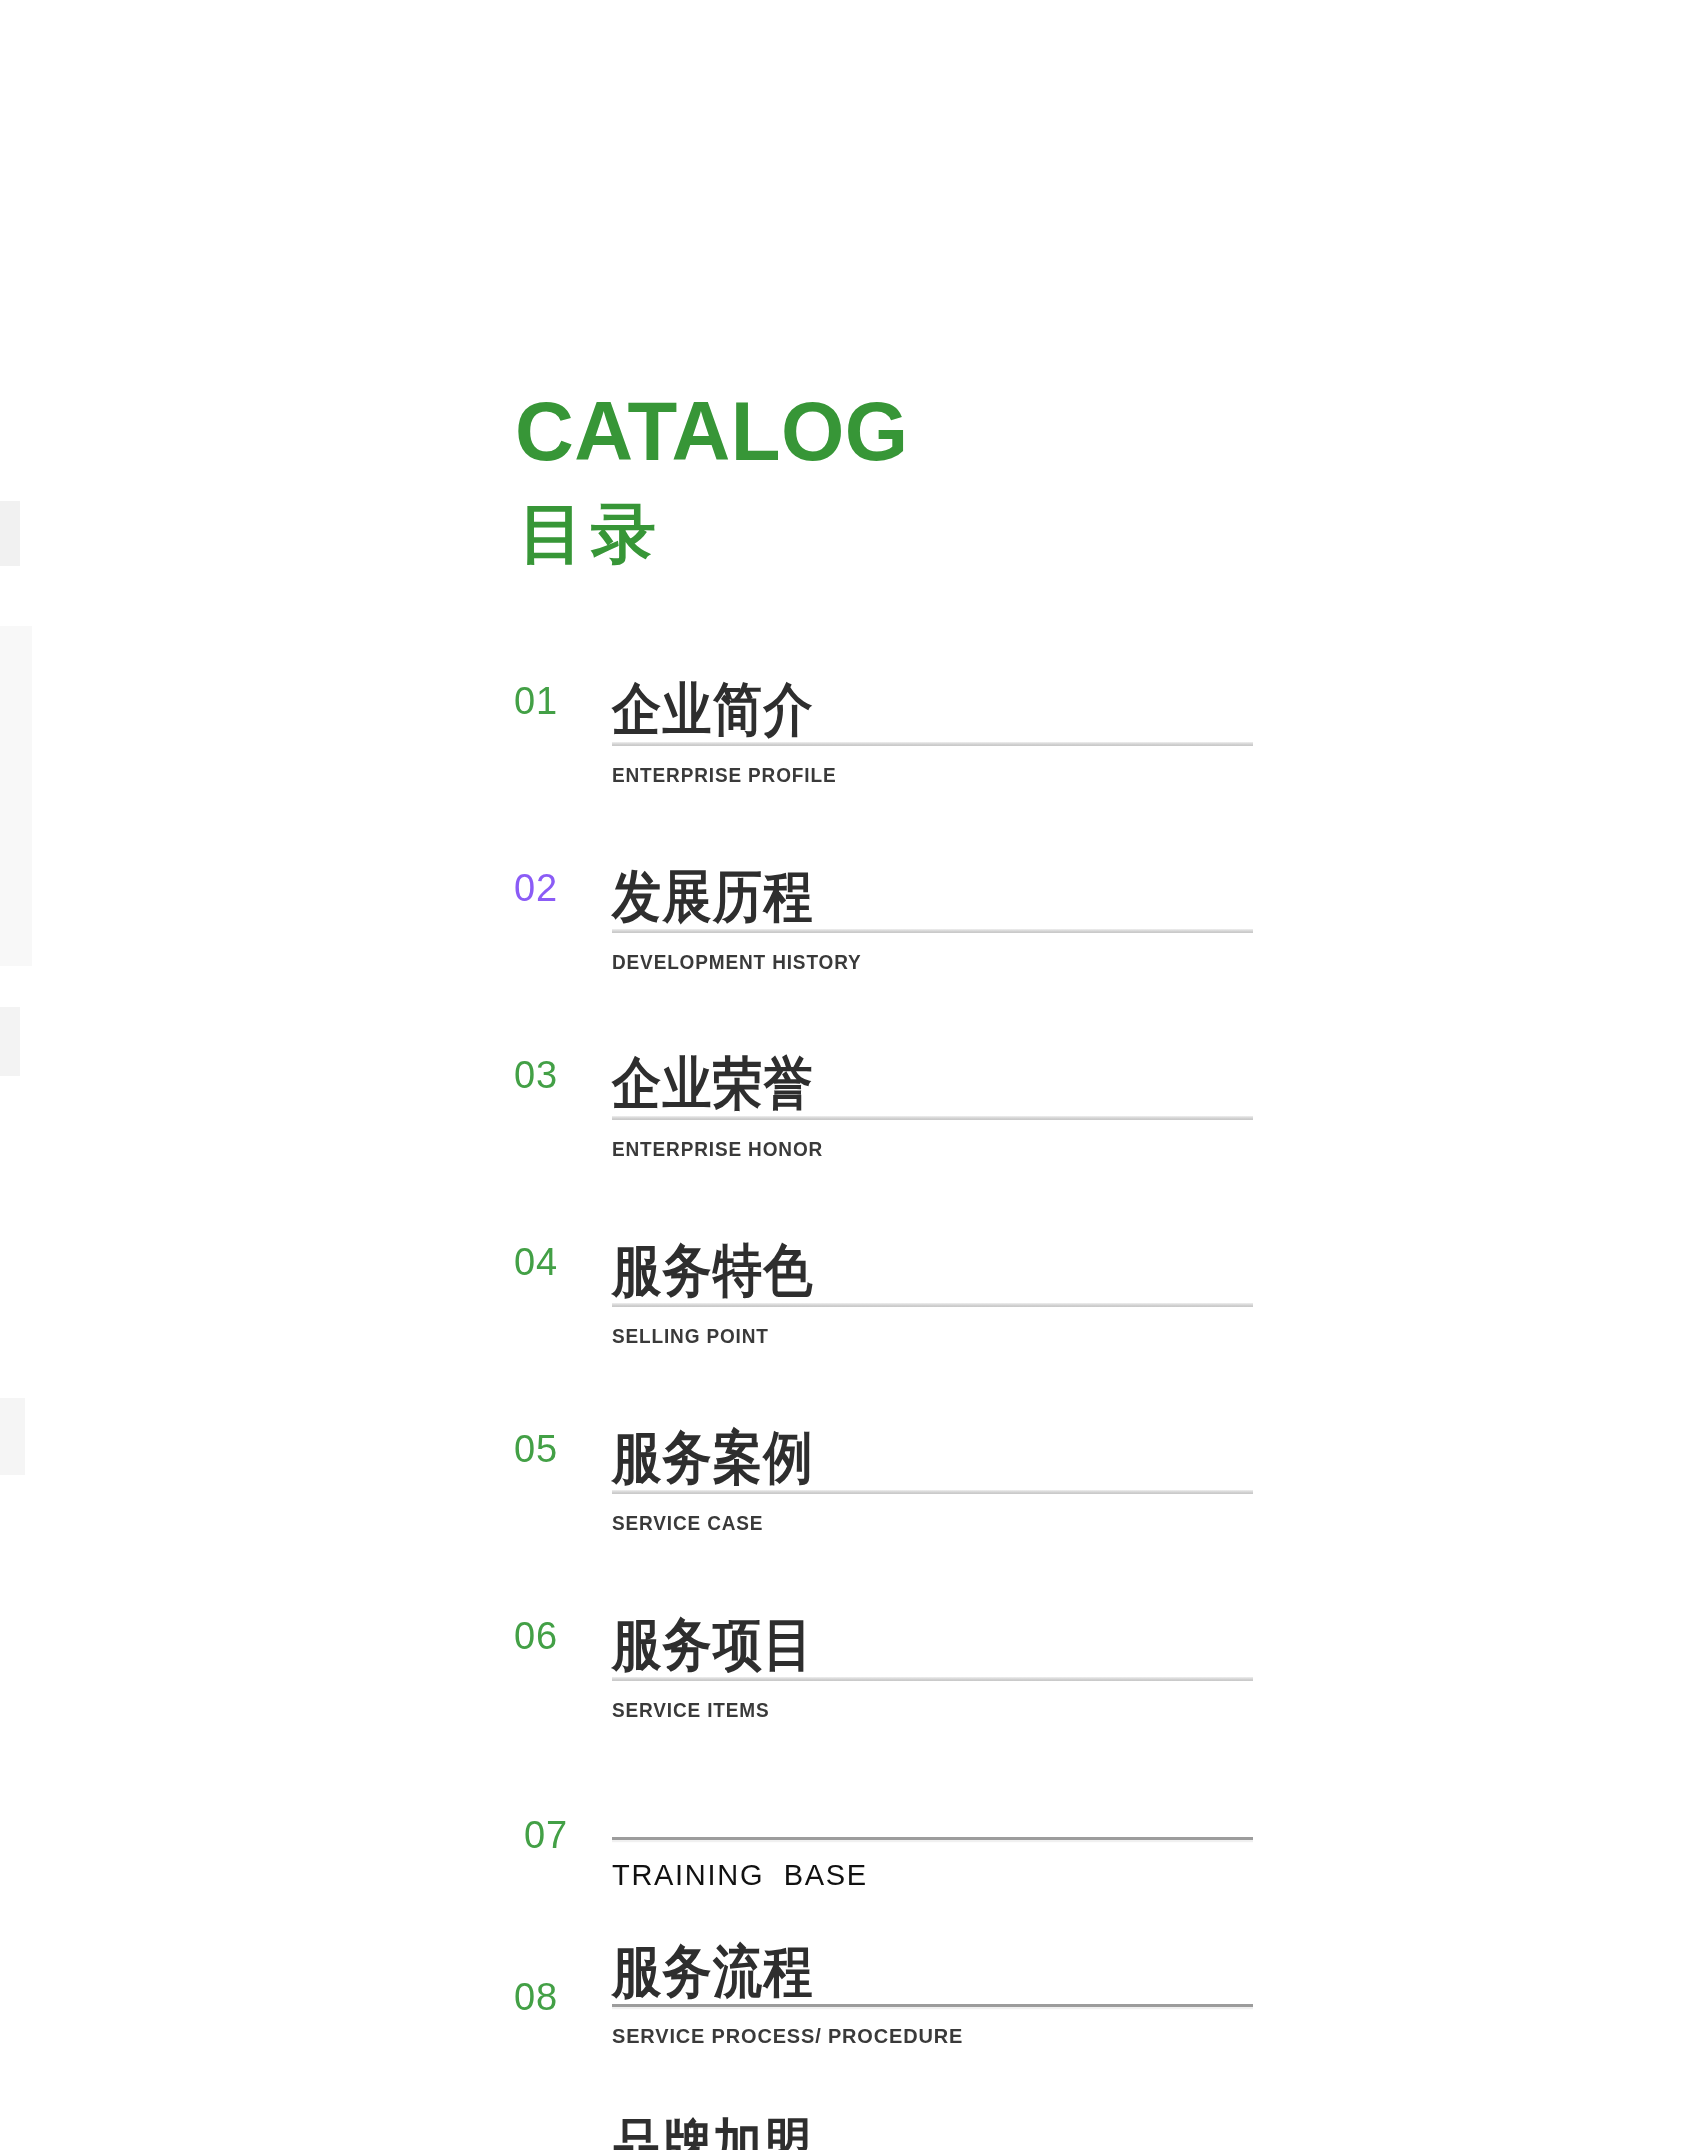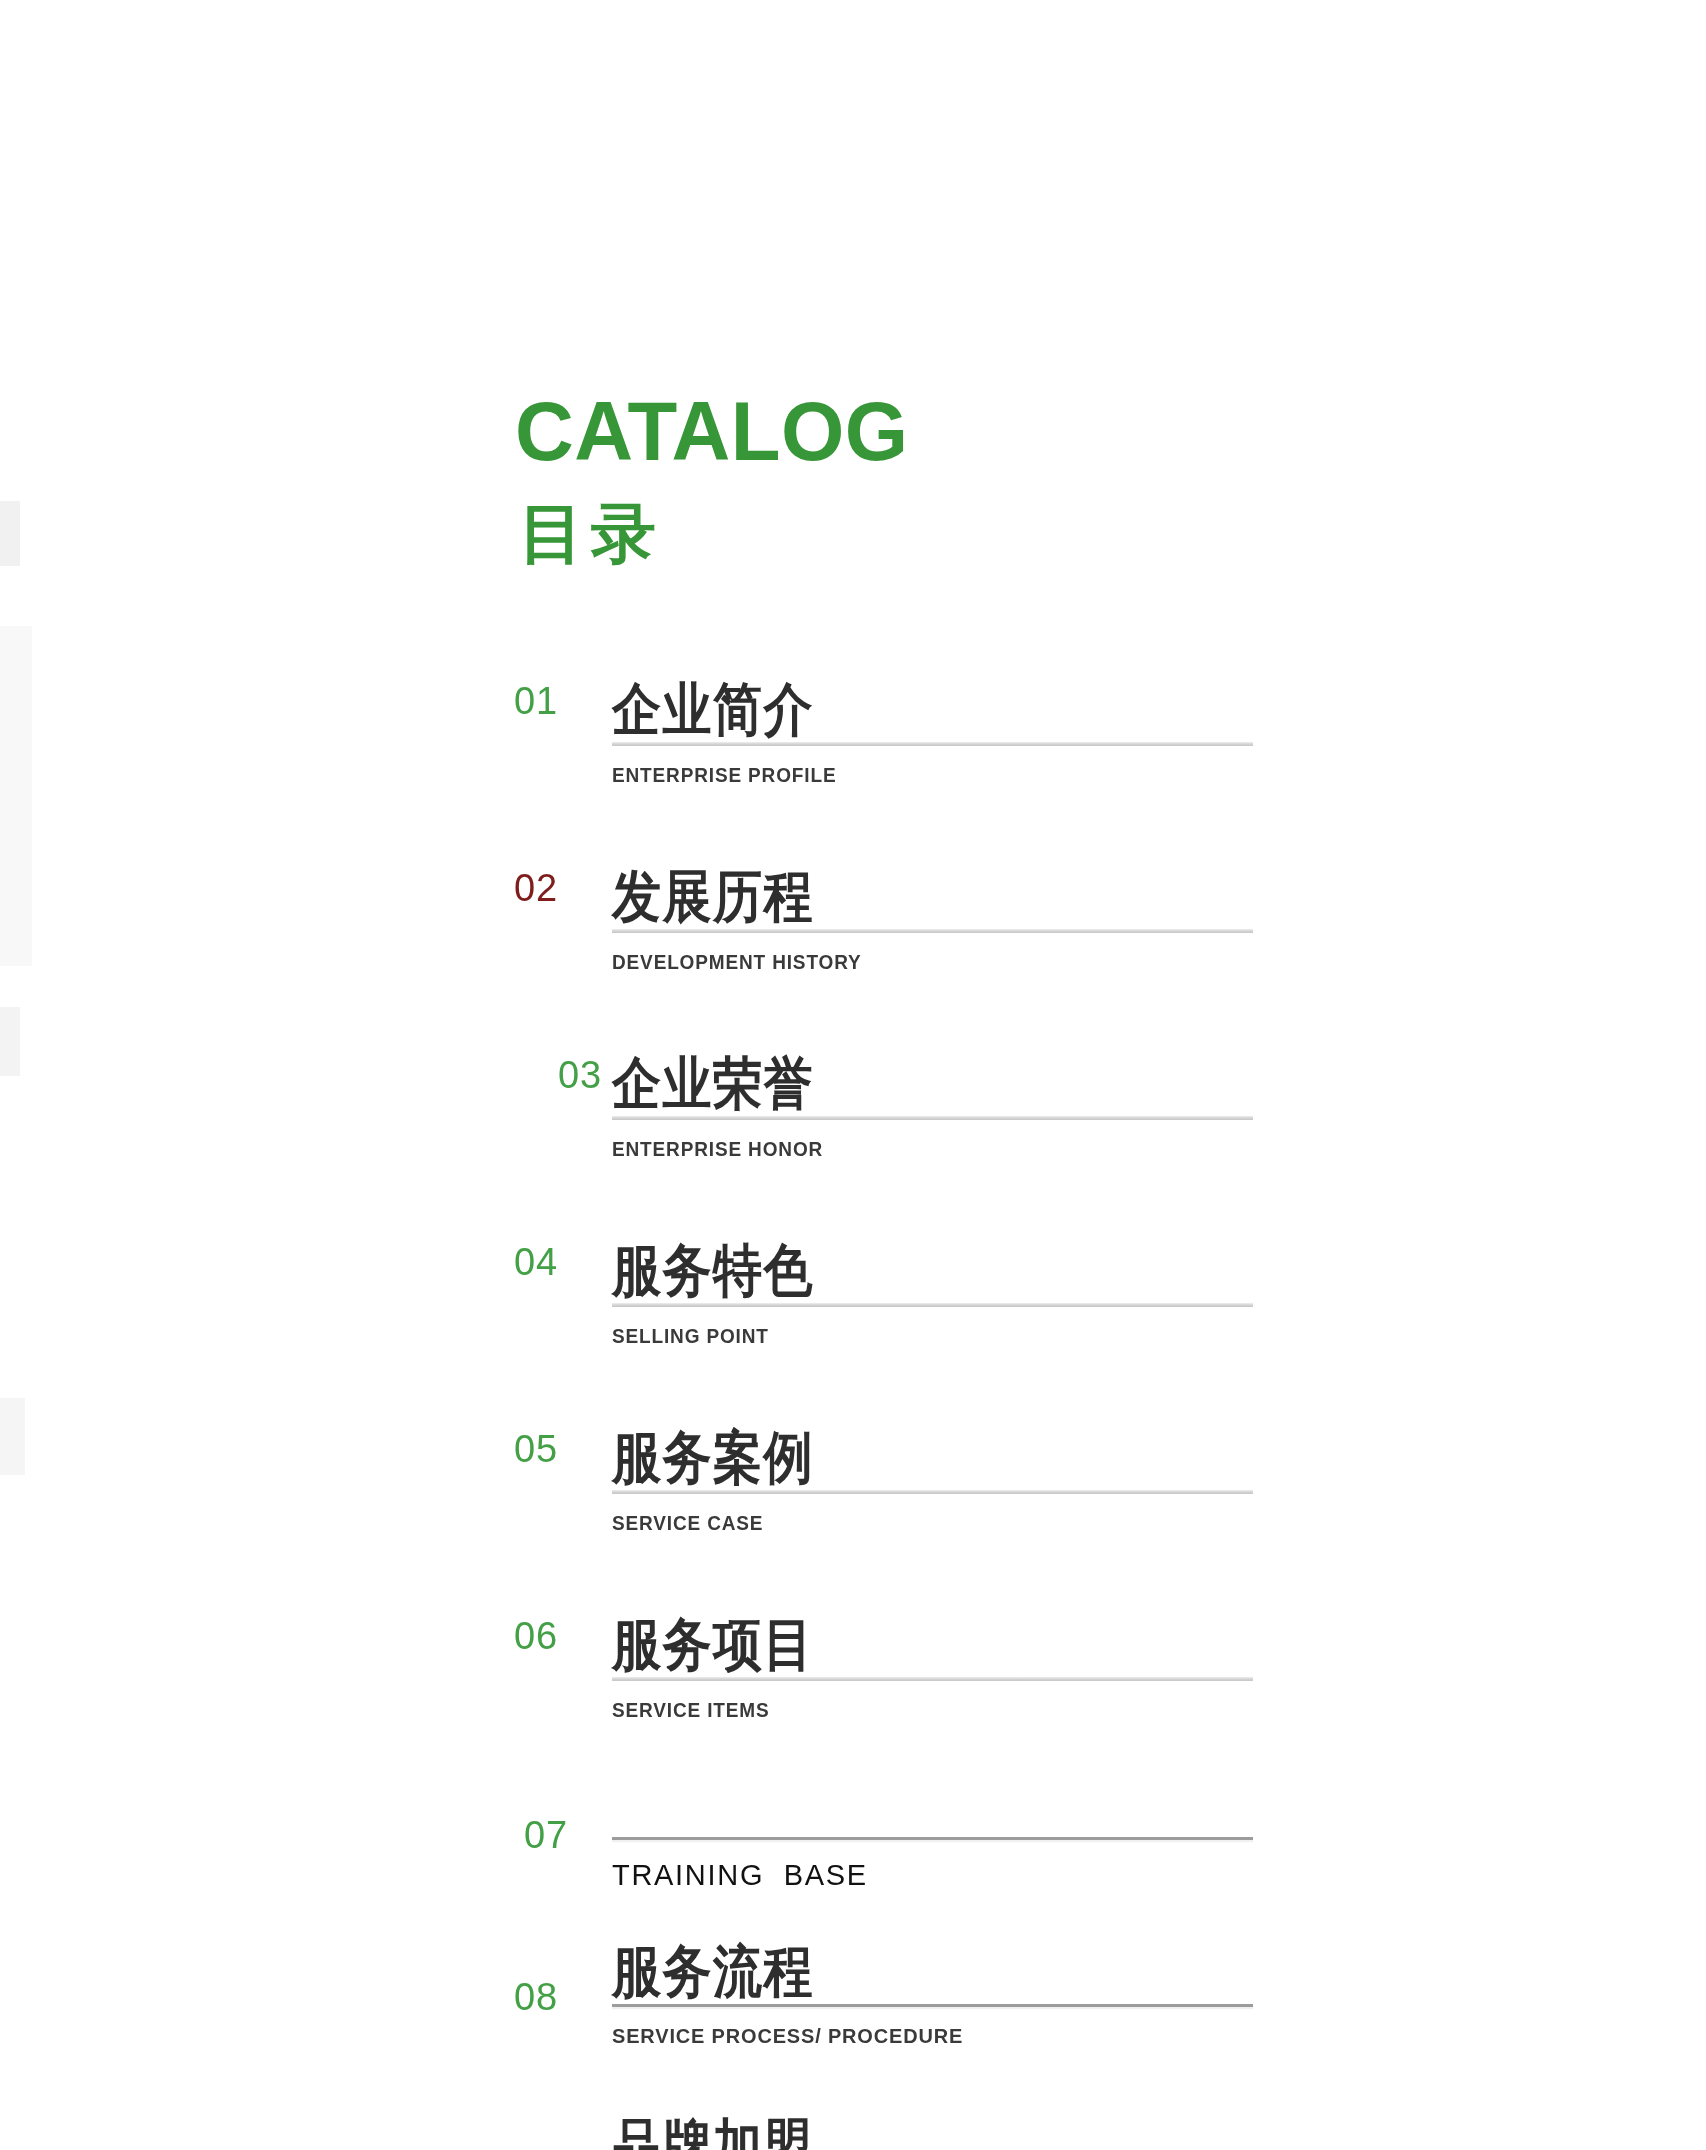--- a/index.html
+++ b/index.html
@@ -81,28 +81,28 @@
   <div class="title-zh accent" style="color: rgb(55, 150, 55);">目录</div>
 
   <div class="item i1">
     <div class="num" style="color: rgb(67, 160, 70);">01</div>
     <div class="zh">企业简介</div>
     <div class="rule"></div>
     <div class="en">ENTERPRISE PROFILE</div>
   </div>
 
   <div class="item i2">
-    <div class="num" style="color: #7f1d1d;">02</div>
+    <div class="num" style="color: #8b5cf6;">02</div>
     <div class="zh">发展历程</div>
     <div class="rule"></div>
     <div class="en">DEVELOPMENT HISTORY</div>
   </div>
 
   <div class="item i3">
-    <div class="num" style="color: rgb(67, 160, 70); margin-left: 44px;">03</div>
+    <div class="num" style="color: rgb(67, 160, 70);">03</div>
     <div class="zh">企业荣誉</div>
     <div class="rule"></div>
     <div class="en">ENTERPRISE HONOR</div>
   </div>
 
   <div class="item i4">
     <div class="num" style="color: rgb(67, 160, 70);">04</div>
     <div class="zh">服务特色</div>
     <div class="rule"></div>
     <div class="en">SELLING POINT</div>

